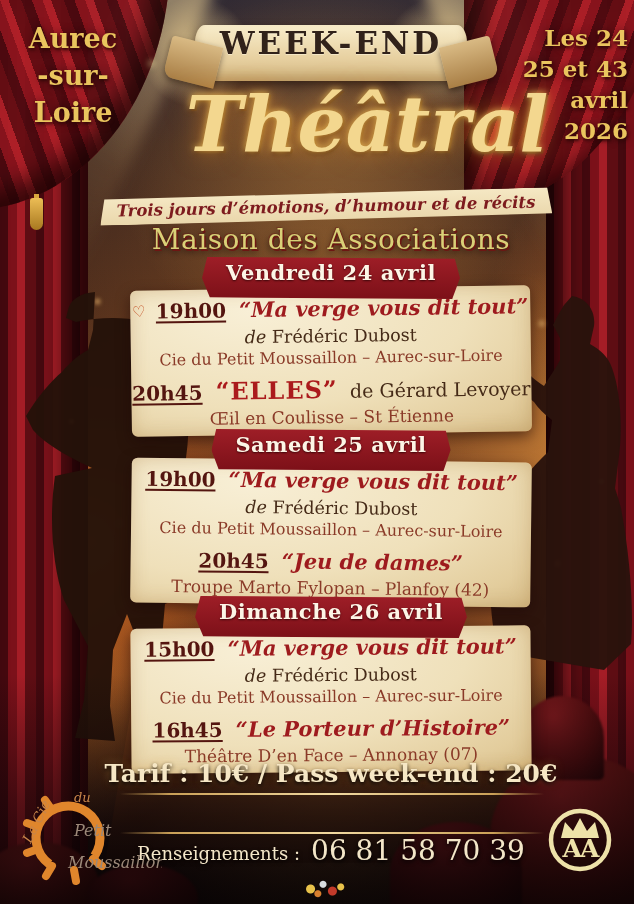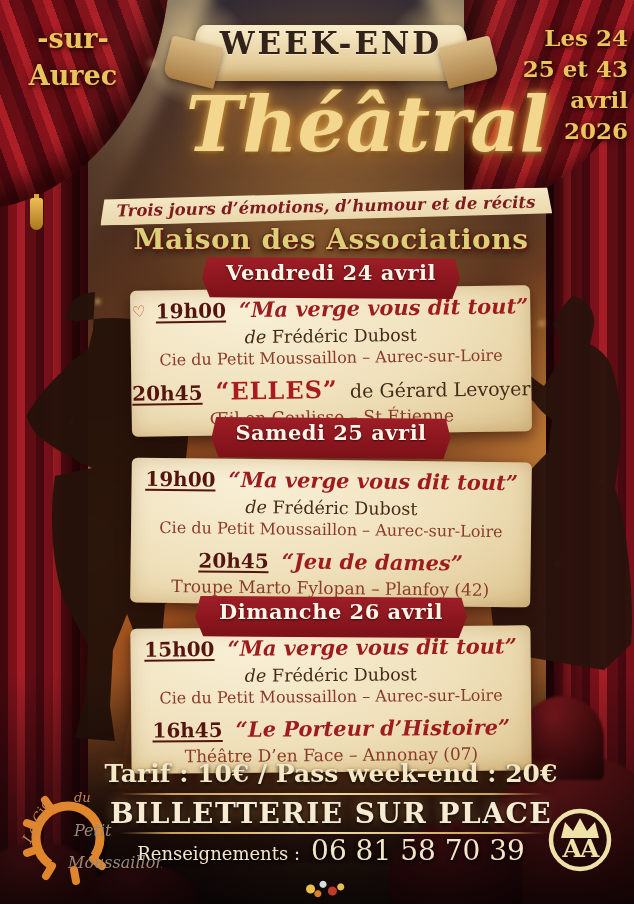--- a/index.html
+++ b/index.html
@@ -72,21 +72,21 @@
   .wk-banner::after{right:-28px;transform:rotate(-14deg);border-radius:0 4px 10px 0;}
   .wk-text{font-weight:bold;font-size:31px;letter-spacing:3px;color:#31221a;text-shadow:0 1px 0 rgba(255,250,230,.5);}
   .main-title{left:var(--cx);top:80px;transform:translateX(-50%);z-index:6;white-space:nowrap;
     font-style:italic;font-weight:bold;font-size:76px;color:#f3d78f;
     text-shadow:0 0 7px rgba(255,205,95,.9), 0 0 26px rgba(255,150,40,.6), 0 3px 4px rgba(40,10,5,.9), 2px 2px 0 rgba(110,65,15,.55);margin-left:36px;}
   .tagline{left:calc(var(--cx) - 5px);top:192px;transform:translateX(-50%) rotate(-1.2deg);width:452px;height:29px;z-index:6;
     background:linear-gradient(180deg,#f5e8c4,#ead7ab);clip-path:polygon(1% 10%,99% 0,100% 90%,0 100%);
     box-shadow:0 3px 8px rgba(0,0,0,.45);
     text-align:center;line-height:29px;font-style:italic;font-weight:bold;font-size:16.5px;color:#7d1b1e;}
   .venue{left:var(--cx);top:223px;transform:translateX(-50%);z-index:6;white-space:nowrap;
-    font-weight:bold;font-size:28px;letter-spacing:.5px;color:#d9d077;
+    font-weight:normal;font-size:28px;letter-spacing:.5px;color:#d9d077;
     text-shadow:1.5px 1.5px 0 #6d1613, -1px -1px 0 rgba(109,22,19,.4), 0 3px 7px rgba(0,0,0,.75);}
   
   .ribbon{left:var(--cx);transform:translateX(-50%);z-index:6;white-space:nowrap;
     background:linear-gradient(180deg,#9e1e27,#7c1018);color:#fdf5e6;font-weight:bold;font-size:21px;
     padding:3px 24px 14px;clip-path:polygon(2% 0,98% 4%,100% 50%,97% 100%,3% 96%,0 50%);
     text-shadow:0 1px 2px #3c060a;letter-spacing:.5px;box-shadow:0 3px 8px rgba(0,0,0,.5);}
   .card{left:var(--cx);transform:translateX(-50%);width:384px;z-index:5;border-radius:6px;
     background:radial-gradient(ellipse at 30% 15%, #f8efd6 0%, #efe0ba 55%, #e3cd9d 85%, #d7bd88 100%);
     box-shadow:0 5px 14px rgba(30,8,5,.55), inset 0 0 18px rgba(150,100,40,.28);
     display:flex;flex-direction:column;align-items:center;padding:7px 8px 6px;}
@@ -165,22 +165,23 @@
       C500,512 520,478 548,452 L552,420
       C544,414 538,408 534,402 C522,392 510,382 500,372
       L482,352 L492,342 C500,348 508,354 514,358
       C524,370 534,380 544,386 C550,376 556,368 560,360
       L560,338 L553,325 L558,315 L564,305 Z"></path>
   </svg>
 
   <div class="abs vignette"></div>
 
   <div class="abs loc">
+    <div>Aurec</div>
     <div>-sur-</div>
-    <div>Aurec</div>
+    <div>Loire</div>
   </div>
   <div class="abs dates">
     <div>Les 24</div>
     <div>25 et 43</div>
     <div>avril</div>
     <div>2026</div>
   </div>
   <div class="abs wk-banner">
     <span class="wk-text">WEEK-END</span>
   </div>
@@ -202,21 +203,21 @@
     <div class="s-company">Cie du Petit Moussaillon – Aurec-sur-Loire</div>
     <div class="s-gap"></div>
     <div class="s-line">
       <span class="t-time">20h45</span>
       <span class="t-title t-title-big">“ELLES”</span>
       <span class="t-inline-author"><span class="de">de</span> <span>Gérard Levoyer</span></span>
     </div>
     <div class="s-company" style="font-size:17px;">Œil en Coulisse – St Étienne</div>
   </div>
 
-  <div class="abs ribbon" style="top:417px;">Samedi 25 avril</div>
+  <div class="abs ribbon" style="top:429px;">Samedi 25 avril</div>
   <div class="abs card r2" style="top:460px;">
     <div class="s-line">
       <span class="t-time">19h00</span>
       <span class="t-title">“Ma verge vous dit tout”</span>
     </div>
     <div class="s-author">
       <span class="de">de</span>
       <span>Frédéric Dubost</span>
     </div>
     <div class="s-company">Cie du Petit Moussaillon – Aurec-sur-Loire</div>
@@ -242,21 +243,20 @@
     <div class="s-gap"></div>
     <div class="s-line">
       <span class="t-time">16h45</span>
       <span class="t-title">“Le Porteur d’Histoire”</span>
     </div>
     <div class="s-company" style="font-size:17px;">Théâtre D’en Face – Annonay (07)</div>
   </div>
 
   <div class="abs pricing">Tarif : 10€ / Pass week-end : 20€</div>
   <div class="abs rule" style="top:793px;"></div>
-  <div class="abs ticketing">BILLETTERIE SUR PLACE</div>
   <div class="abs rule" style="top:832px;"></div>
   <div class="abs info">
     <span class="lbl">Renseignements :</span>
     <span class="phone">06 81 58 70 39</span>
   </div>
 
   <svg class="abs logo-wheel" width="144" height="124" viewBox="0 0 144 124">
     <g stroke="#e0862c" stroke-width="8" stroke-linecap="round">
       <line x1="34" y1="34" x2="27" y2="24"></line>
       <line x1="20" y1="51" x2="9" y2="47"></line>

